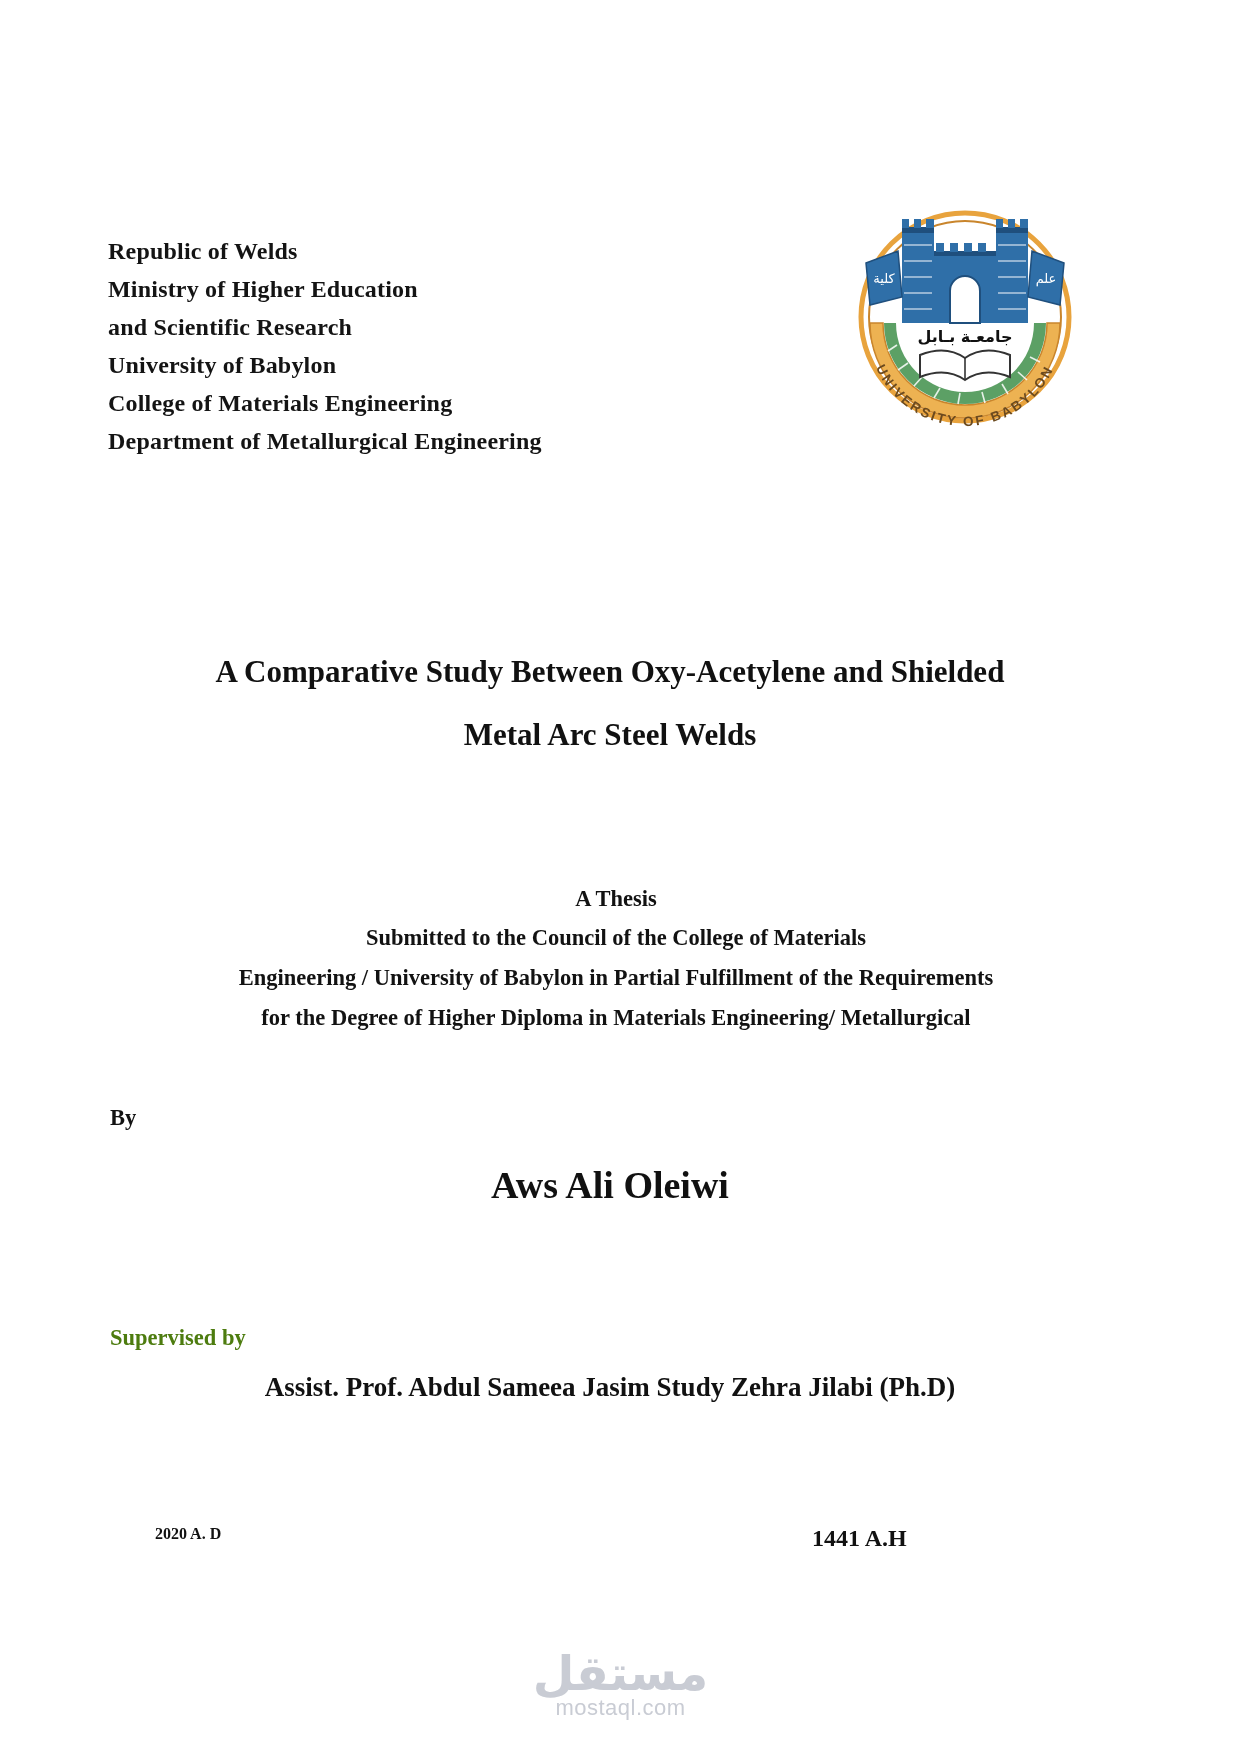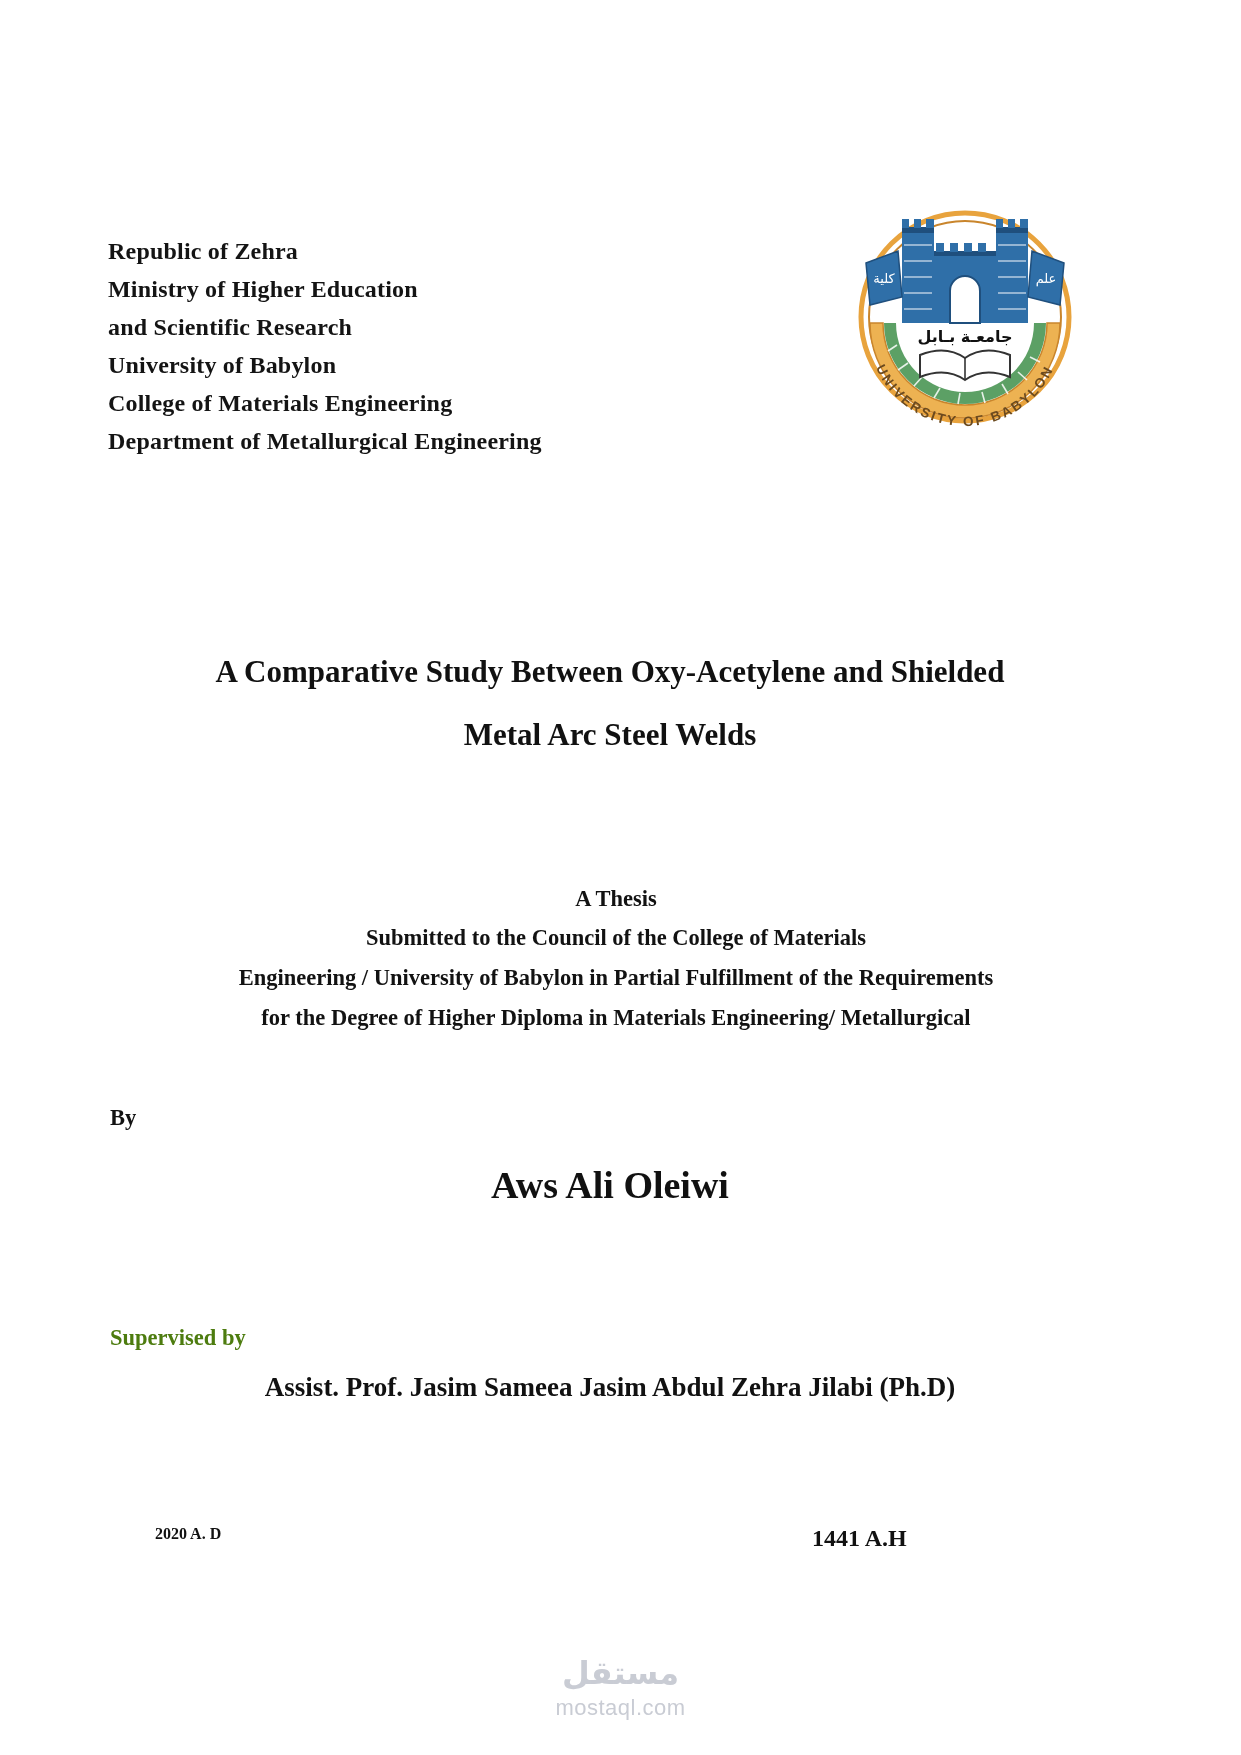--- a/index.html
+++ b/index.html
@@ -150,40 +150,40 @@
   .watermark {
     position: absolute;
     left: 0;
     right: 0;
     top: 1652px;
     text-align: center;
     color: #c9ccd4;
     user-select: none;
   }
   .watermark-ar {
-    font-size: 32px;
+    font-size: 48px;
     font-weight: bold;
     line-height: 42px;
     font-family: "DejaVu Sans", sans-serif;
     letter-spacing: 1px;
   }
   .watermark-en {
     font-size: 22px;
     line-height: 28px;
     font-family: "Liberation Sans", sans-serif;
     letter-spacing: 0.5px;
   }
 </style>
 </head>
 <body>
 
 <div class="page">
 
   <div class="header-block">
-    <div class="header-line">Republic of Zehra</div>
+    <div class="header-line">Republic of Welds</div>
     <div class="header-line">Ministry of Higher Education</div>
     <div class="header-line">and Scientific Research</div>
     <div class="header-line">University of Babylon</div>
     <div class="header-line">College of Materials Engineering</div>
     <div class="header-line">Department of Metallurgical Engineering</div>
   </div>
 
   <div class="emblem">
     <svg viewBox="0 0 250 230" xmlns="http://www.w3.org/2000/svg">
 
@@ -278,21 +278,21 @@
     <div class="thesis-line first">A Thesis</div>
     <div class="thesis-line">Submitted to the Council of the College of Materials</div>
     <div class="thesis-line">Engineering / University of Babylon in Partial Fulfillment of the Requirements</div>
     <div class="thesis-line">for the Degree of Higher Diploma in Materials Engineering/ Metallurgical</div>
   </div>
 
   <div class="by-label">By</div>
   <div class="author">Aws Ali Oleiwi</div>
 
   <div class="supervised-label">Supervised by</div>
-  <div class="supervisor-name">Assist. Prof. Jasim Sameea Jasim Abdul Zehra Jilabi (Ph.D)</div>
+  <div class="supervisor-name">Assist. Prof. Abdul Sameea Jasim Study Zehra Jilabi (Ph.D)</div>
 
   <div class="date-gregorian">2020 A. D</div>
   <div class="date-hijri">1441 A.H</div>
 
   <div class="watermark">
     <div class="watermark-ar">مستقل</div>
     <div class="watermark-en">mostaql.com</div>
   </div>
 
 </div>

